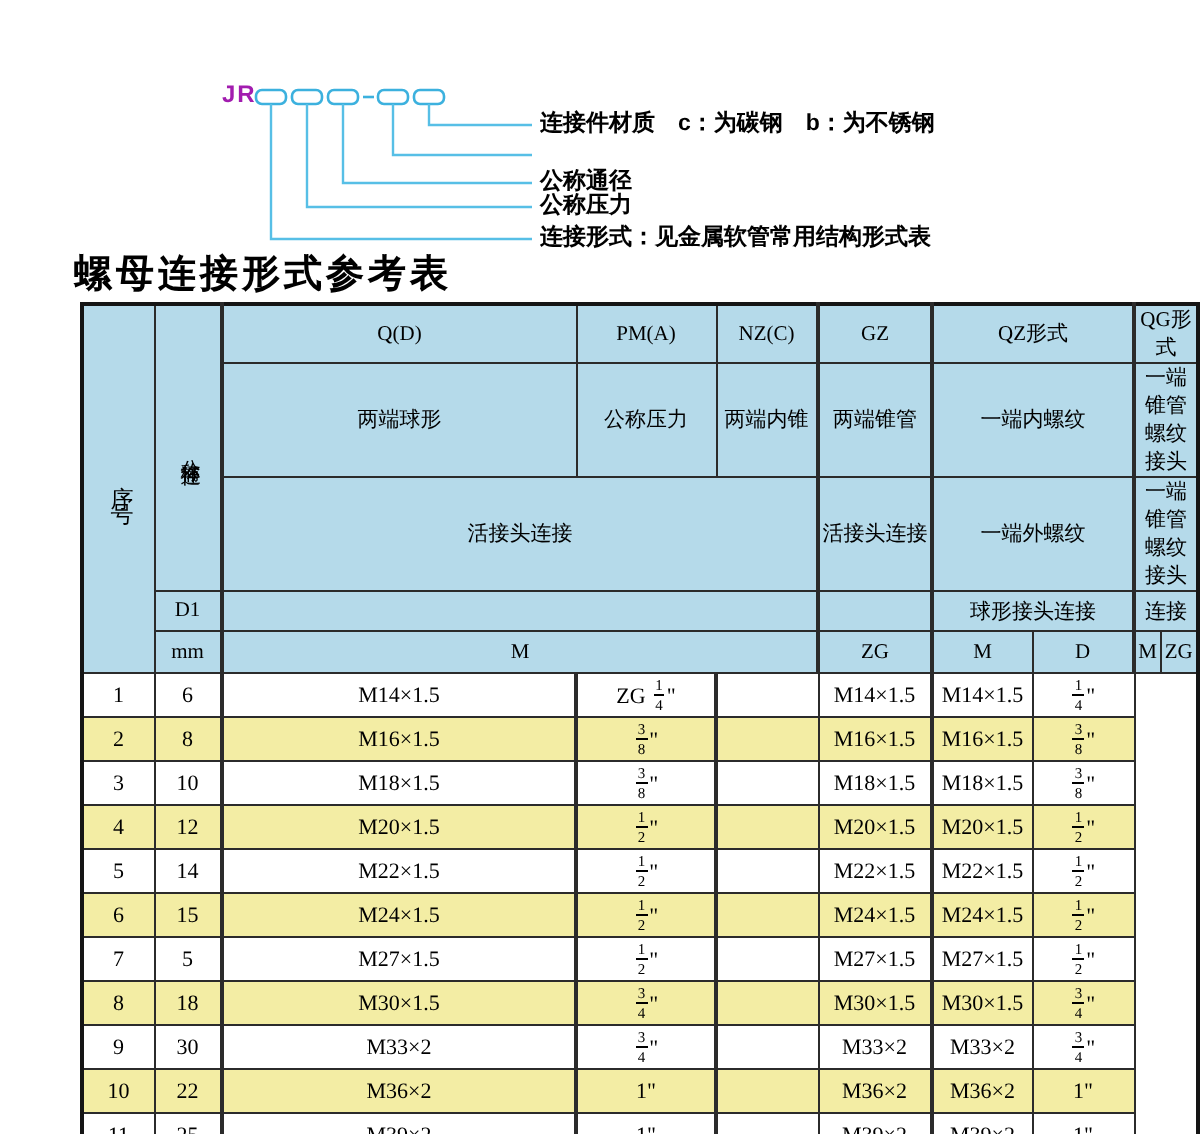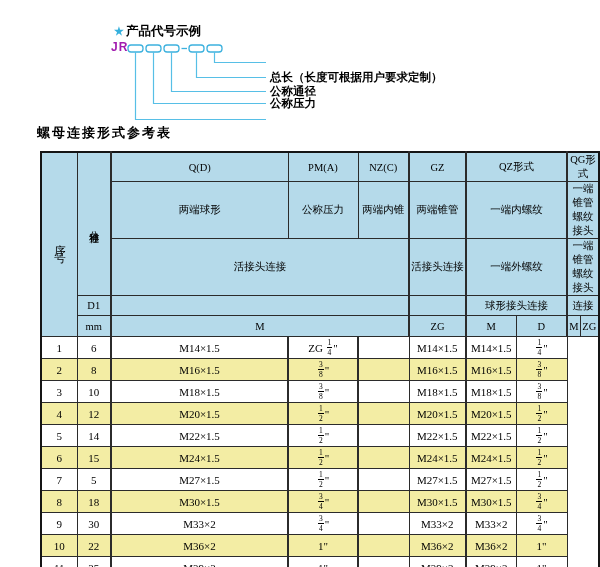--- a/index.html
+++ b/index.html
@@ -9,21 +9,21 @@
   
   #diagram-svg{position:absolute;left:0;top:0;}
   .diagram-heading{position:absolute;left:114px;top:23px;font-size:12.5px;font-weight:bold;white-space:nowrap;}
   .diagram-heading .star{color:#35b0dd;margin-right:2px;font-size:11px;}
   .jr-prefix{position:absolute;left:111px;top:40px;font-size:12px;font-weight:bold;color:#a21caf;letter-spacing:1px;}
   .callout{position:absolute;left:270px;height:13px;line-height:13px;font-size:11.5px;font-weight:bold;white-space:nowrap;}
   .c0{top:56px;} .c1{top:71px;} .c2{top:85px;} .c3{top:97px;} .c4{top:113px;}
 
   
   .table-title{position:absolute;left:37px;top:124px;font-family:Liberation Serif, serif;
-               font-weight:bold;font-size:13px;letter-spacing:2px;white-space:nowrap;}
+               font-weight:bold;font-size:19px;letter-spacing:2px;white-space:nowrap;}
 
   
   table.ref{position:absolute;left:40px;top:151px;border-collapse:collapse;table-layout:fixed;
             border:2px solid #151515;}
   .ref th,.ref td{border:1px solid #2b2b2b;padding:0;text-align:center;vertical-align:middle;
                   font-weight:normal;overflow:hidden;}
   .ref thead th{background:#b5daea;font-size:10.5px;font-family:"Liberation Serif",serif;}
   .ref tbody td{background:#ffffff;font-size:11px;font-family:"Liberation Serif",serif;height:21px;}
   .ref tbody tr.alt td{background:#f3eda4;}
   .gsep{border-left-width:2px !important;}
@@ -53,27 +53,27 @@
     </g>
     <g stroke="#57bfe6" stroke-width="1.2" fill="none">
       <polyline points="214.5,52 214.5,62.5 266,62.5"></polyline>
       <polyline points="196.5,52 196.5,77.5 266,77.5"></polyline>
       <polyline points="171.5,52 171.5,91.5 266,91.5"></polyline>
       <polyline points="153.5,52 153.5,103.5 266,103.5"></polyline>
       <polyline points="135.5,52 135.5,119.5 266,119.5"></polyline>
     </g>
   </svg>
 
-  <div class="diagram-heading"><span class="star">★</span><span>产品代号示例</span></div>
 
   <div class="jr-prefix">JR</div>
 
-  <div class="callout c1">总长（长度可根据用户要求定制）</div>
+  <div class="callout c0">连接件材质　c：为碳钢　b：为不锈钢</div>
   <div class="callout c2">公称通径</div>
   <div class="callout c3">公称压力</div>
+  <div class="callout c4">连接形式：见金属软管常用结构形式表</div>
 
   <div class="table-title">螺母连接形式参考表</div>
 
   <table class="ref">
     <colgroup>
       <col style="width:36px">
         <col style="width:34px">
         <col style="width:177px">
         <col style="width:70px">
       <col style="width:51px">

